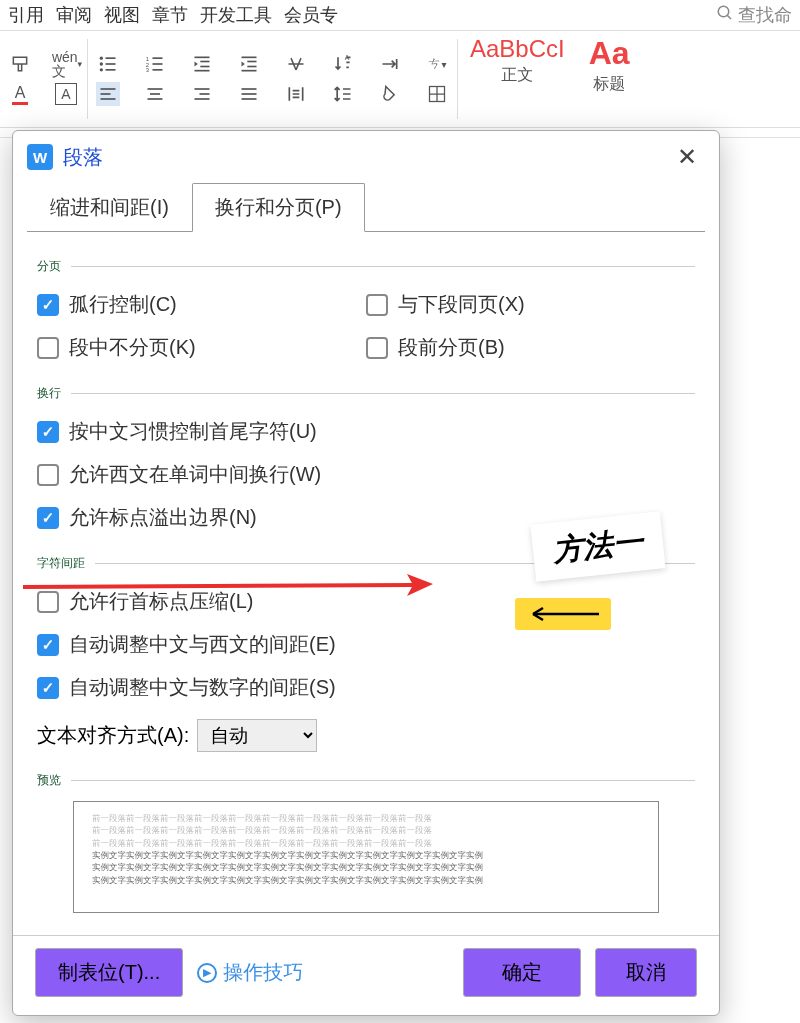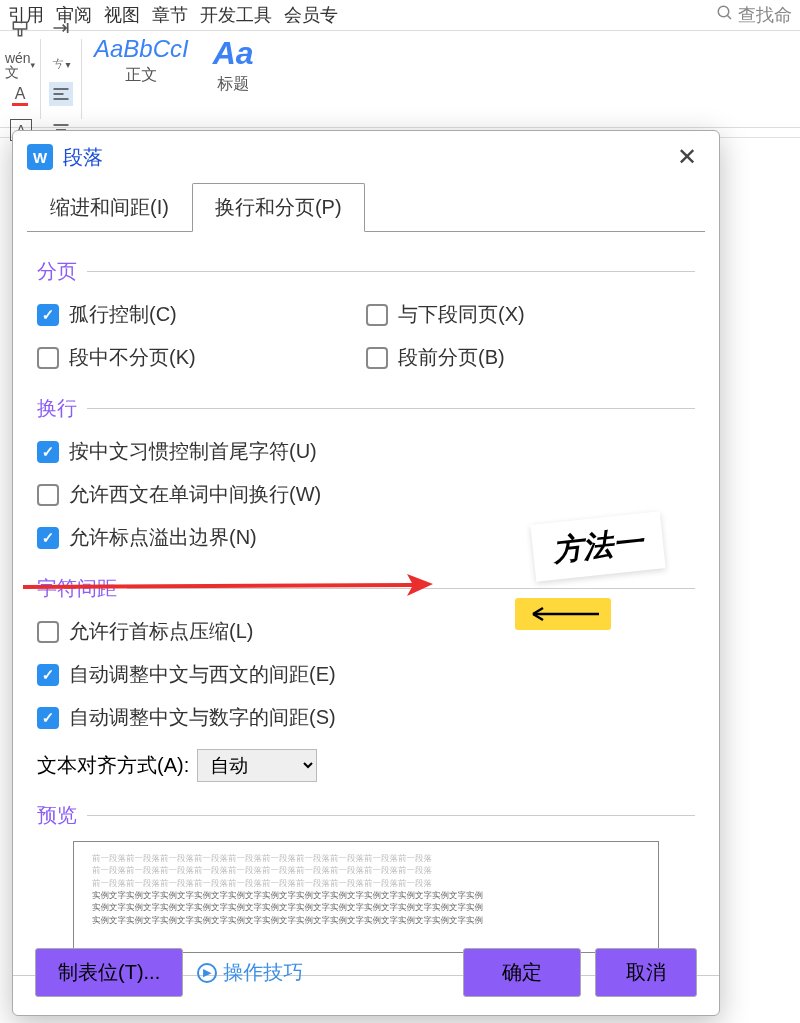--- a/index.html
+++ b/index.html
@@ -6,42 +6,42 @@
     body { width: 800px; height: 1023px; background: #fff; overflow: hidden; position: relative; }
     
     
     .ribbon-tabs { display: flex; padding: 0 8px; height: 30px; align-items: center; gap: 12px; font-size: 18px; color: #333; }
     .ribbon-tabs span { cursor: pointer; }
     .ribbon-tabs .search { margin-left: auto; color: #888; display: flex; align-items: center; gap: 4px; }
     
     .toolbar { display: flex; border-top: 1px solid #ddd; border-bottom: 1px solid #ddd; height: 98px; }
     .toolbar-sep { width: 1px; background: #ddd; margin: 8px 0; }
     .toolbar-group { display: flex; flex-direction: column; padding: 6px 8px; gap: 6px; justify-content: center; }
-    .toolbar-row { display: flex; align-items: flex-end; gap: 12px; flex-direction: column; }
+    .toolbar-row { display: flex; align-items: center; gap: 23px; }
     .toolbar-icon { width: 24px; height: 24px; display: flex; align-items: center; justify-content: center; font-size: 20px; color: #555; }
     .toolbar-icon svg { width: 20px; height: 20px; }
     .style-box { display: flex; flex-direction: column; align-items: center; padding: 4px 12px; }
-    .style-preview { font-size: 24px; color: #3b82f6; font-style: italic; }
+    .style-preview { font-size: 24px; color: #ef4444; }
     .style-label { font-size: 16px; color: #555; margin-top: 2px; }
     
     
     .dialog { position: absolute; left: 12px; top: 130px; width: 708px; height: 886px; background: #fff; border: 1px solid #aaa; border-radius: 6px; box-shadow: 0 8px 30px rgba(0,0,0,0.25); }
     .dialog-title { display: flex; align-items: center; padding: 10px 14px; gap: 10px; }
     .dialog-title .logo { width: 26px; height: 26px; background: #2b8ff0; border-radius: 4px; display: flex; align-items: center; justify-content: center; color: #fff; font-weight: bold; font-size: 15px; }
     .dialog-title .title-text { font-size: 20px; color: #1d4ed8; }
     .dialog-title .close { margin-left: auto; font-size: 24px; cursor: pointer; color: #444; padding: 2px 8px; }
     
     .dialog-tabs { display: flex; padding: 0 14px; align-items: flex-end; }
     .dialog-tab { padding: 10px 22px; font-size: 20px; color: #333; cursor: pointer; border: 1px solid transparent; }
     .dialog-tab.active { border: 1px solid #999; border-bottom: 1px solid #fff; border-radius: 2px 2px 0 0; background: #fff; position: relative; z-index: 2; }
     .dialog-tabline { border-top: 1px solid #999; margin: -1px 14px 0 14px; position: relative; z-index: 1; }
     
     .dialog-body { padding: 14px 24px 0 24px; }
     .section-header { display: flex; align-items: center; margin-top: 12px; }
-    .section-header .label { font-size: 20px; color: #8b5cf6; }
+    .section-header .label { font-size: 12px; color: #14532d; }
     .section-header .line { flex: 1; height: 1px; background: #ccc; margin-left: 10px; }
     
     .chk-row { display: flex; margin-top: 16px; }
     .chk { display: flex; align-items: center; gap: 10px; font-size: 20px; color: #333; cursor: pointer; flex: 1; }
     .chk-box { width: 22px; height: 22px; border: 2px solid #888; border-radius: 4px; display: flex; align-items: center; justify-content: center; flex-shrink: 0; }
     .chk-box.checked { background: #2b8ff0; border-color: #2b8ff0; }
     .chk-box.checked::after { content: '✓'; color: #fff; font-size: 15px; font-weight: bold; }
     
     .align-row { display: flex; align-items: center; gap: 8px; margin-top: 18px; font-size: 20px; }
     .align-row select { font-size: 19px; padding: 4px 8px; border: 1px solid #bbb; width: 120px; }

